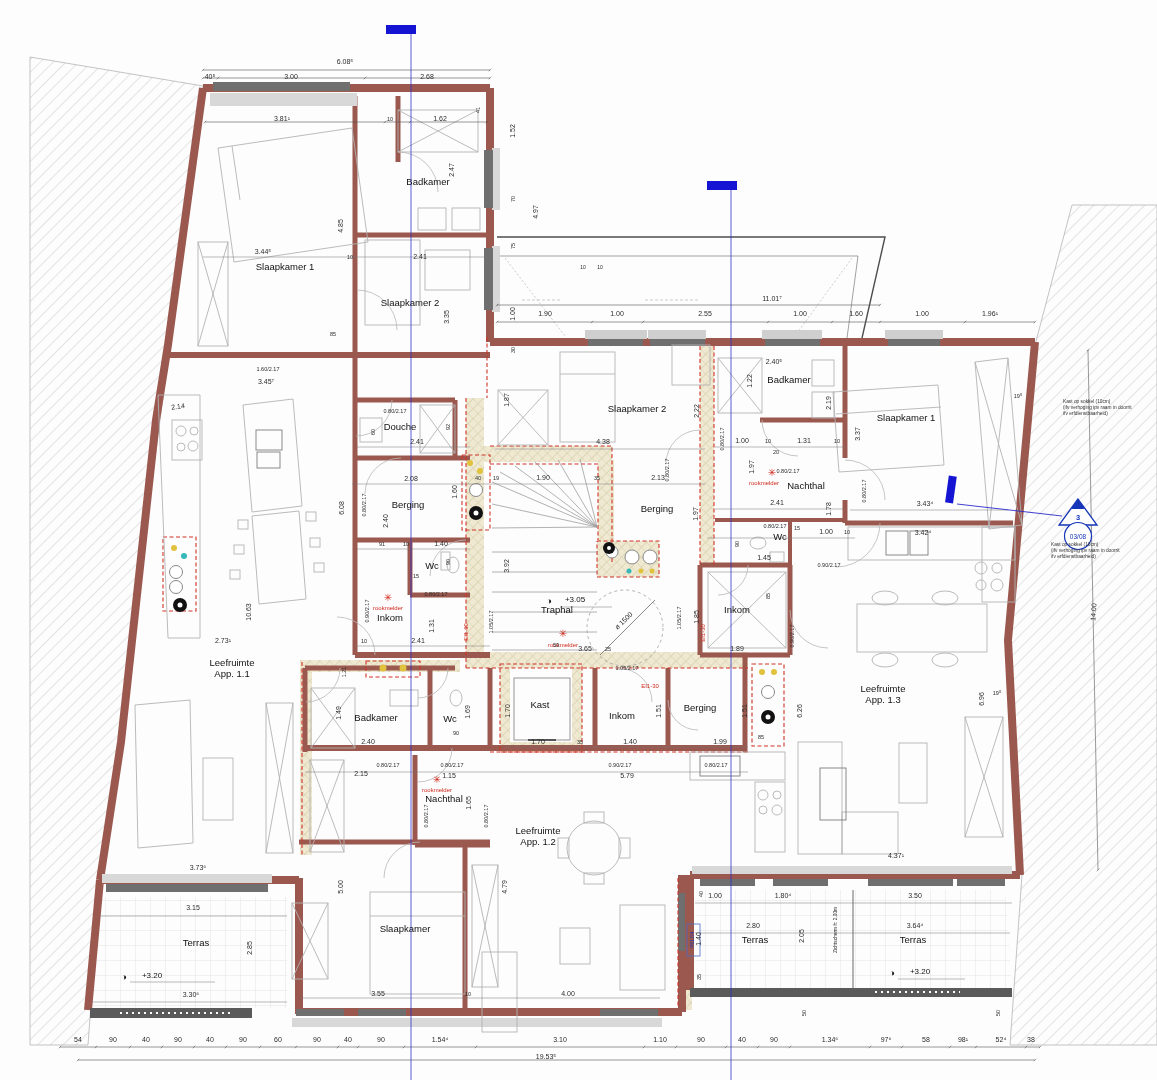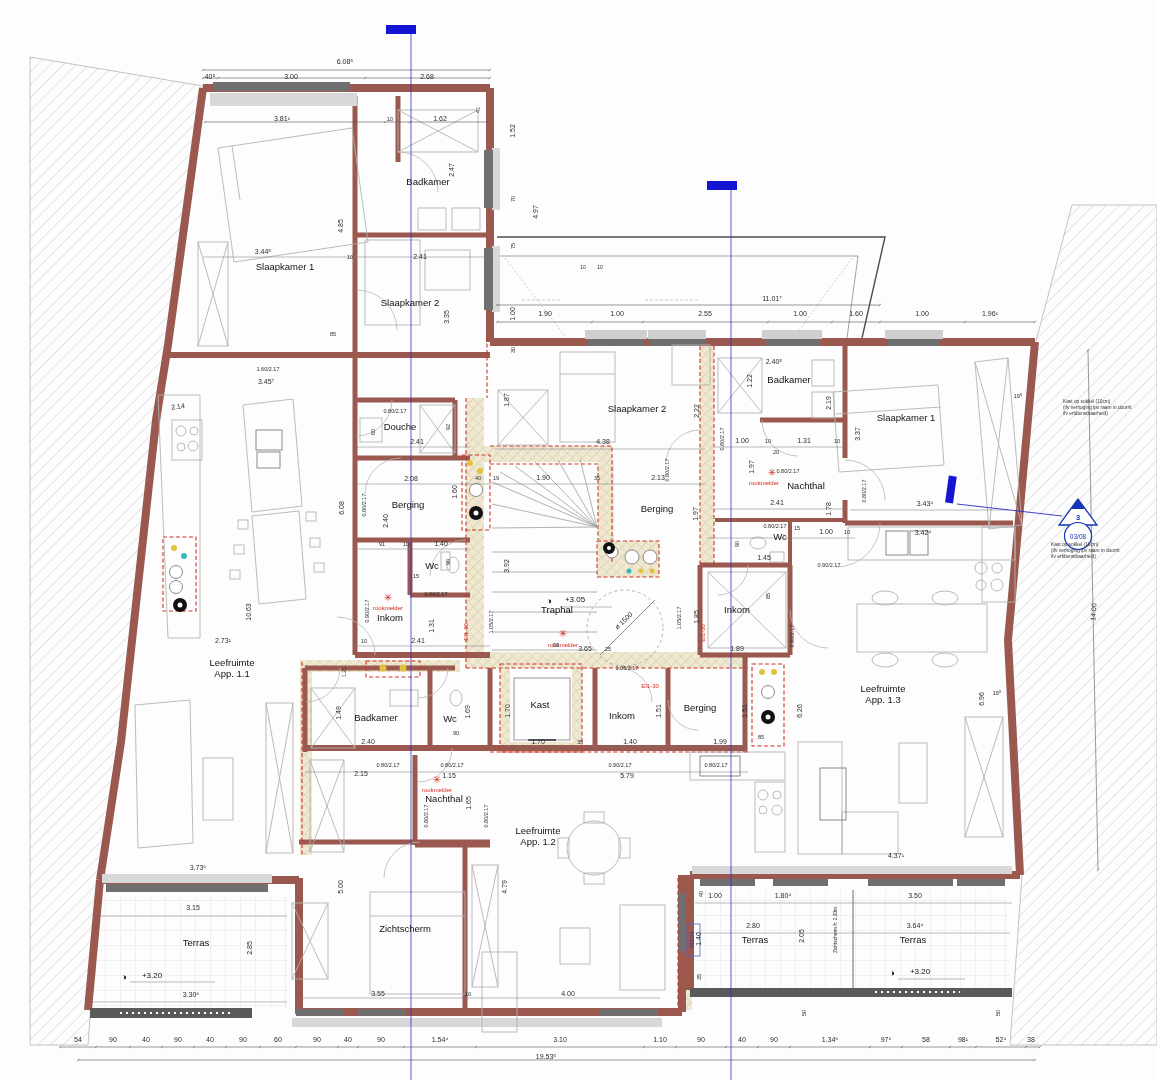--- a/index.html
+++ b/index.html
@@ -422,21 +422,21 @@
       <div class="lbl room" style="left: 410px; top: 303px; transform: translate(-50%, -50%);">Slaapkamer 2</div>
       <div class="lbl room" style="left: 400px; top: 427px; transform: translate(-50%, -50%);">Douche</div>
       <div class="lbl room" style="left: 408px; top: 505px; transform: translate(-50%, -50%);">Berging</div>
       <div class="lbl room" style="left: 432px; top: 566px; transform: translate(-50%, -50%);">Wc</div>
       <div class="lbl room" style="left: 390px; top: 618px; transform: translate(-50%, -50%);">Inkom</div>
       <div class="lbl room" style="left: 232px; top: 668px; transform: translate(-50%, -50%);">Leefruimte
 App. 1.1</div>
       <div class="lbl room" style="left: 376px; top: 718px; transform: translate(-50%, -50%);">Badkamer</div>
       <div class="lbl room" style="left: 450px; top: 719px; transform: translate(-50%, -50%);">Wc</div>
       <div class="lbl room" style="left: 444px; top: 799px; transform: translate(-50%, -50%);">Nachthal</div>
-      <div class="lbl room" style="left: 405px; top: 929px; transform: translate(-50%, -50%);">Zichtscherm</div>
+      <div class="lbl room" style="left: 405px; top: 929px; transform: translate(-50%, -50%);">Slaapkamer</div>
       <div class="lbl room" style="left: 196px; top: 943px; transform: translate(-50%, -50%);">Terras</div>
       <div class="lbl room" style="left: 557px; top: 610px; transform: translate(-50%, -50%);">Traphal</div>
       <div class="lbl room" style="left: 540px; top: 705px; transform: translate(-50%, -50%);">Kast</div>
       <div class="lbl room" style="left: 622px; top: 716px; transform: translate(-50%, -50%);">Inkom</div>
       <div class="lbl room" style="left: 700px; top: 708px; transform: translate(-50%, -50%);">Berging</div>
       <div class="lbl room" style="left: 538px; top: 836px; transform: translate(-50%, -50%);">Leefruimte
 App. 1.2</div>
       <div class="lbl room" style="left: 637px; top: 409px; transform: translate(-50%, -50%);">Slaapkamer 2</div>
       <div class="lbl room" style="left: 657px; top: 509px; transform: translate(-50%, -50%);">Berging</div>
       <div class="lbl room" style="left: 789px; top: 380px; transform: translate(-50%, -50%);">Badkamer</div>

